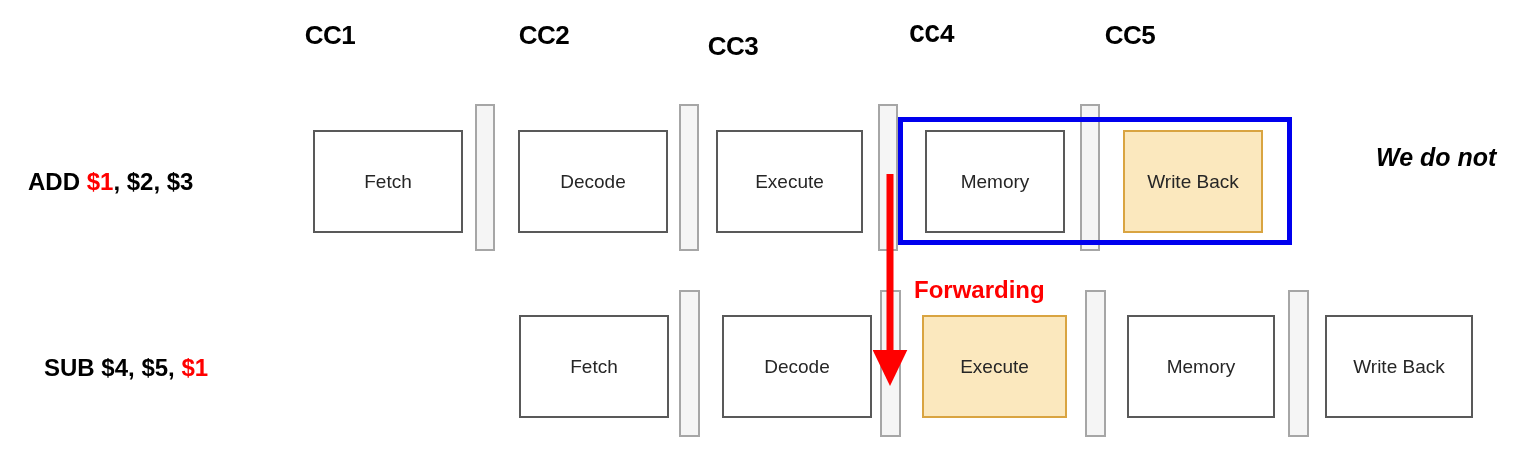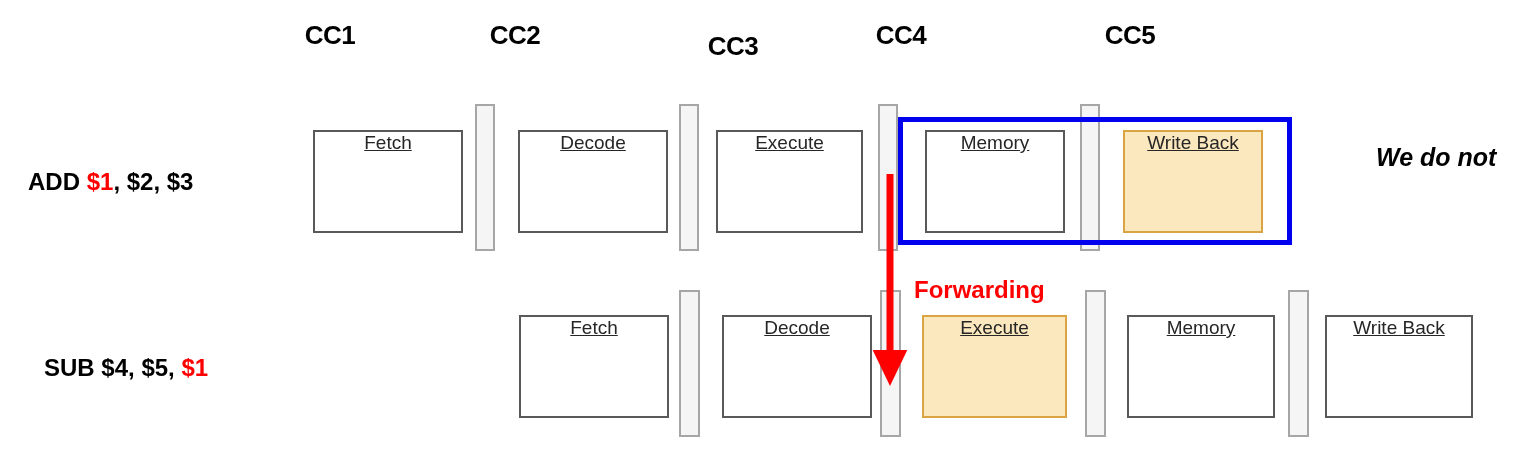--- a/index.html
+++ b/index.html
@@ -39,26 +39,26 @@
     color: #000000;
     white-space: nowrap;
   }
   .instr-label .reg-hl { color: #FF0000; }
 
   
   .stage {
     position: absolute;
     box-sizing: border-box;
     display: flex;
+    align-items: center;
     justify-content: center;
     font-size: 19px;
     color: #262626;
     background: #ffffff;
     border: 2px solid #595959;
-    text-decoration: underline;
   }
   .stage.hl {
     background: #FBE8BE;
     border: 2px solid #D9A441;
   }
 
   
   .reg-bar {
     position: absolute;
     box-sizing: border-box;
@@ -105,23 +105,23 @@
     pointer-events: none;
   }
 </style>
 </head>
 <body>
 
 <div id="canvas">
 
   <div id="cc-headers">
       <div class="cc-header" style="left: 270px;">CC1</div>
-      <div class="cc-header" style="left: 455px;">CC2</div>
+      <div class="cc-header" style="left: 484px;">CC2</div>
       <div class="cc-header" style="left: 673px; margin-top: 11px;">CC3</div>
-      <div class="cc-header" style="left: 841px;">CC4</div>
+      <div class="cc-header" style="left: 872px; font-family: Liberation Mono, monospace;">CC4</div>
       <div class="cc-header" style="left: 1070px;">CC5</div>
     </div>
 
   <div id="rows-layer">
       <div class="reg-bar" style="left: 475px; top: 104px; width: 20px; height: 147px;"></div>
       <div class="reg-bar" style="left: 679px; top: 104px; width: 20px; height: 147px;"></div>
       <div class="reg-bar" style="left: 878px; top: 104px; width: 20px; height: 147px;"></div>
       <div class="reg-bar" style="left: 1080px; top: 104px; width: 20px; height: 147px;"></div>
       <div class="stage" style="left: 313px; top: 130px; width: 150px; height: 103px;">
         <span>Fetch</span>

